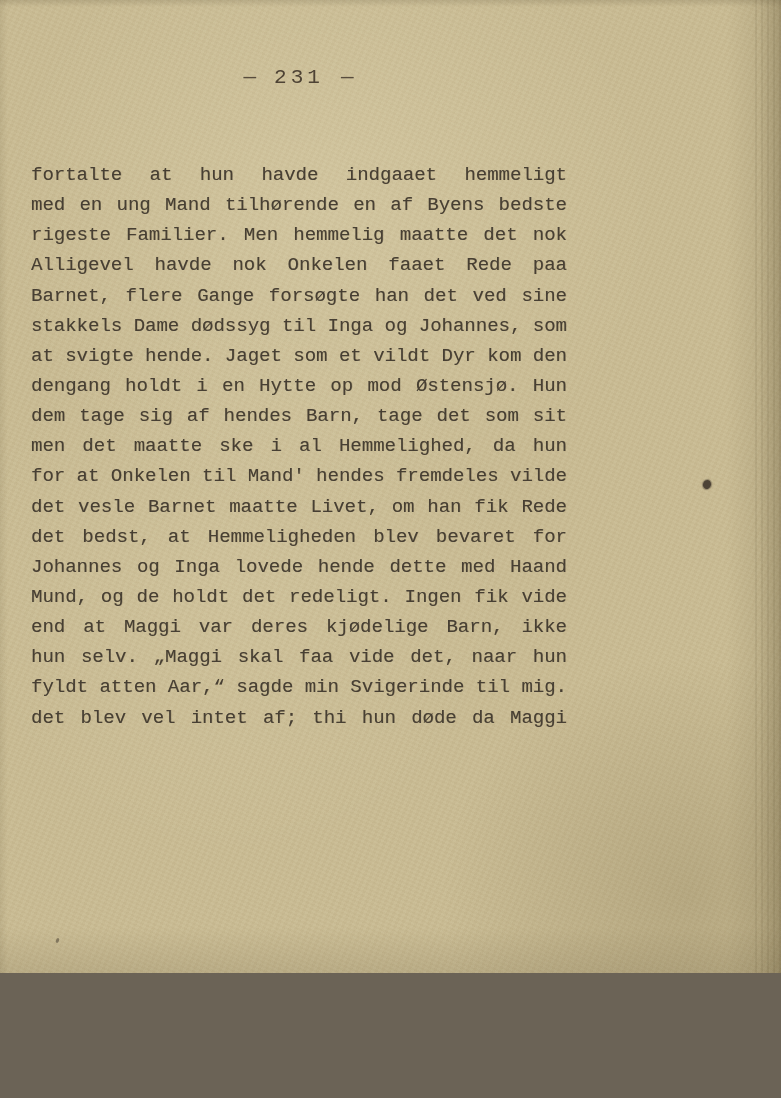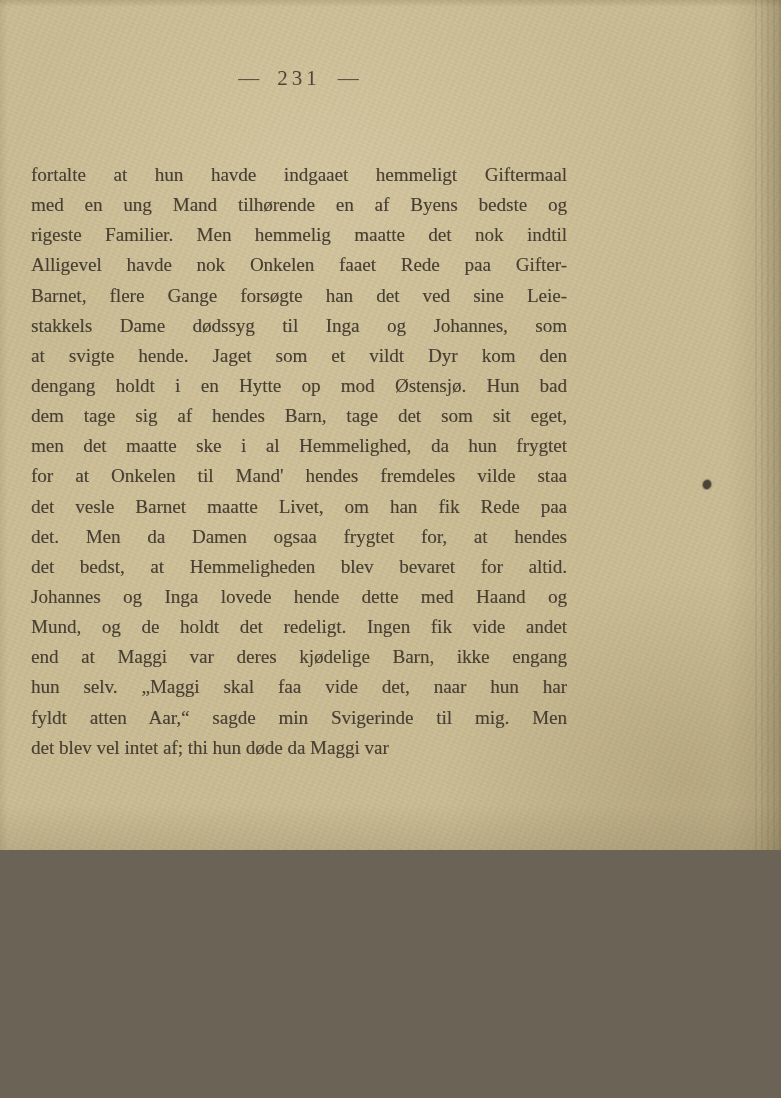--- a/index.html
+++ b/index.html
@@ -1,31 +1,31 @@
 <!DOCTYPE html>
 <html><head>
 <meta charset="utf-8">
 <style>
   html,body{margin:0;padding:0;background:#6b6356;}
   .page{
     position:relative;
-    width:781px;height:850px;
+    width:781px;height:973px;
     overflow:hidden;
     background-color:#c9bb93;
     background-image:
       radial-gradient(ellipse 60% 45% at 42% 22%, rgba(255,248,218,0.16), transparent 70%),
       radial-gradient(ellipse 50% 40% at 30% 60%, rgba(255,246,214,0.10), transparent 70%),
       radial-gradient(ellipse 45% 35% at 88% 92%, rgba(95,80,45,0.18), transparent 70%),
       linear-gradient(to left, rgba(82,70,40,0.30), rgba(82,70,40,0.10) 22px, rgba(82,70,40,0.0) 55px),
       linear-gradient(to right, rgba(82,70,40,0.10), rgba(82,70,40,0.0) 8px),
       linear-gradient(to bottom, rgba(75,65,40,0.16), rgba(75,65,40,0.0) 7px),
       linear-gradient(to top, rgba(88,76,48,0.14), rgba(88,76,48,0.0) 46px),
       repeating-linear-gradient(23deg, rgba(120,100,60,0.028) 0 2px, rgba(255,250,230,0.028) 2px 4px),
       repeating-linear-gradient(-67deg, rgba(110,92,55,0.022) 0 3px, rgba(255,250,230,0.022) 3px 6px);
-    font-family:Liberation Serif, serif;
+    font-family:Liberation Mono, monospace;
   }
   .edge-streaks{
     position:absolute;right:0;top:0;width:26px;height:1098px;
     background:repeating-linear-gradient(90deg, rgba(70,58,30,0.12) 0 2px, rgba(0,0,0,0) 2px 6px);
     opacity:.7;pointer-events:none;
   }
   .header{
     position:absolute;top:66px;left:31px;width:536px;
     text-align:center;
     font-size:21px;color:#584c3d;
@@ -79,21 +79,20 @@
       <div class="line">rigeste Familier.  Men hemmelig maatte det nok indtil</div>
       <div class="line">Alligevel havde nok Onkelen faaet Rede paa Gifter-</div>
       <div class="line">Barnet, flere Gange forsøgte han det ved sine Leie-</div>
       <div class="line">stakkels Dame dødssyg til Inga og Johannes, som</div>
       <div class="line">at svigte hende.  Jaget som et vildt Dyr kom den</div>
       <div class="line">dengang holdt i en Hytte op mod Østensjø.  Hun bad</div>
       <div class="line">dem tage sig af hendes Barn, tage det som sit eget,</div>
       <div class="line">men det maatte ske i al Hemmelighed, da hun frygtet</div>
       <div class="line">for at Onkelen til Mand' hendes fremdeles vilde staa</div>
       <div class="line">det vesle Barnet maatte Livet, om han fik Rede paa</div>
-      <div class="line">det.  Men da Damen ogsaa frygtet for, at hendes</div>
       <div class="line">det bedst, at Hemmeligheden blev bevaret for altid.</div>
       <div class="line">Johannes og Inga lovede hende dette med Haand og</div>
       <div class="line">Mund, og de holdt det redeligt.  Ingen fik vide andet</div>
       <div class="line">end at Maggi var deres kjødelige Barn, ikke engang</div>
       <div class="line">hun selv.  „Maggi skal faa vide det, naar hun har</div>
       <div class="line">fyldt atten Aar,“ sagde min Svigerinde til mig.  Men</div>
       <div class="line">det blev vel intet af; thi hun døde da Maggi var</div>
     </div>
 
   <div class="speck s1"></div>

